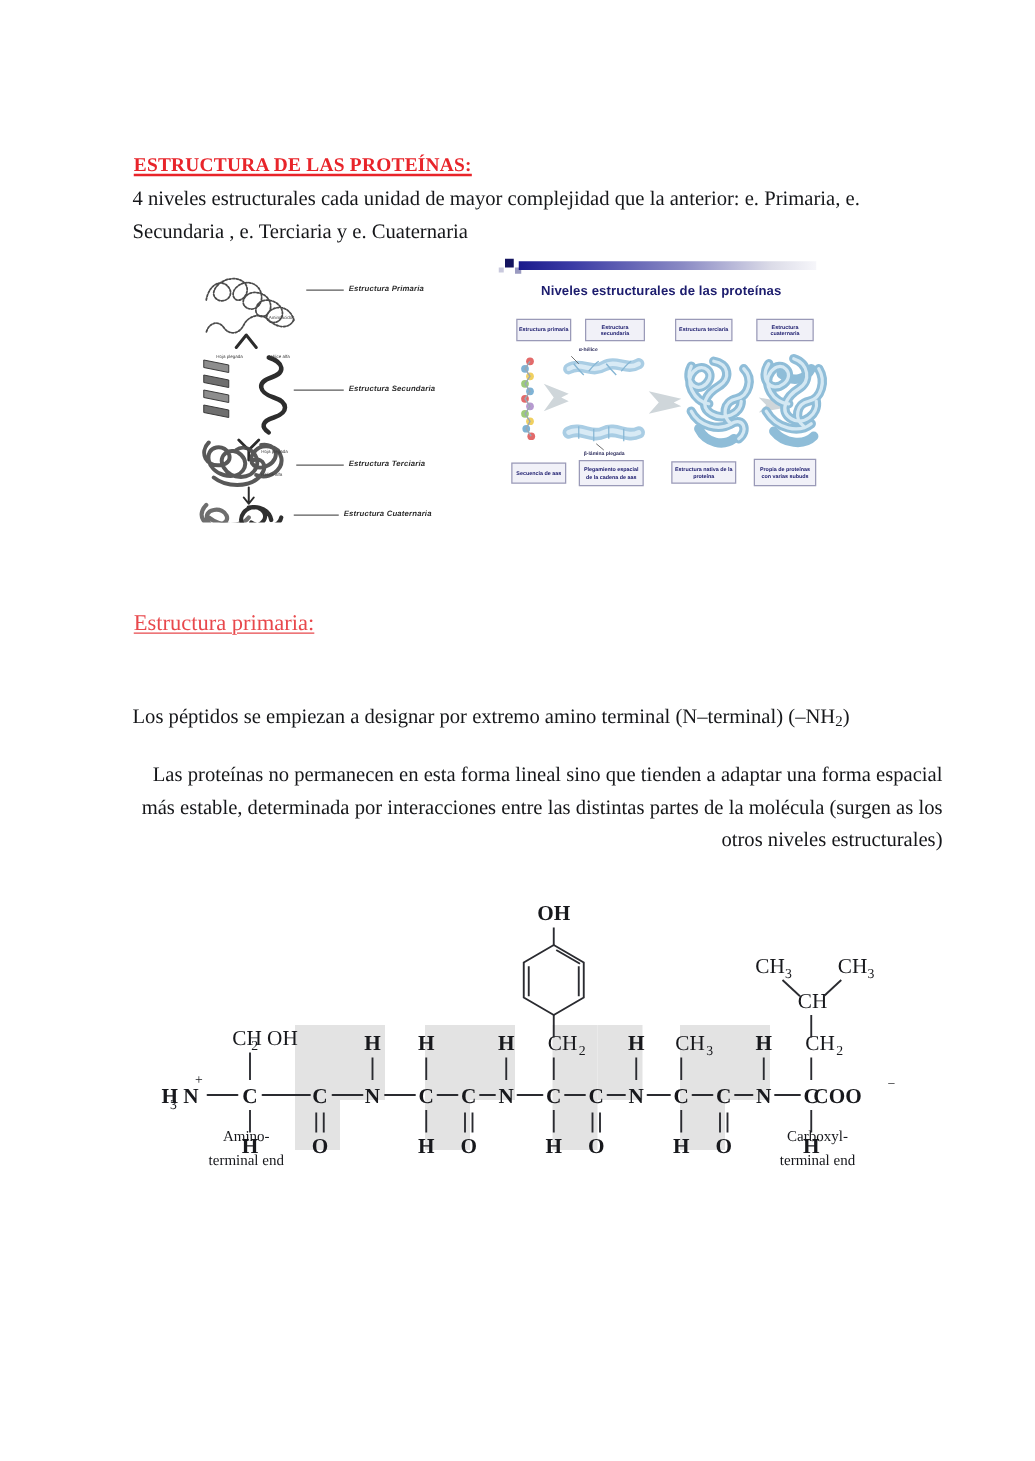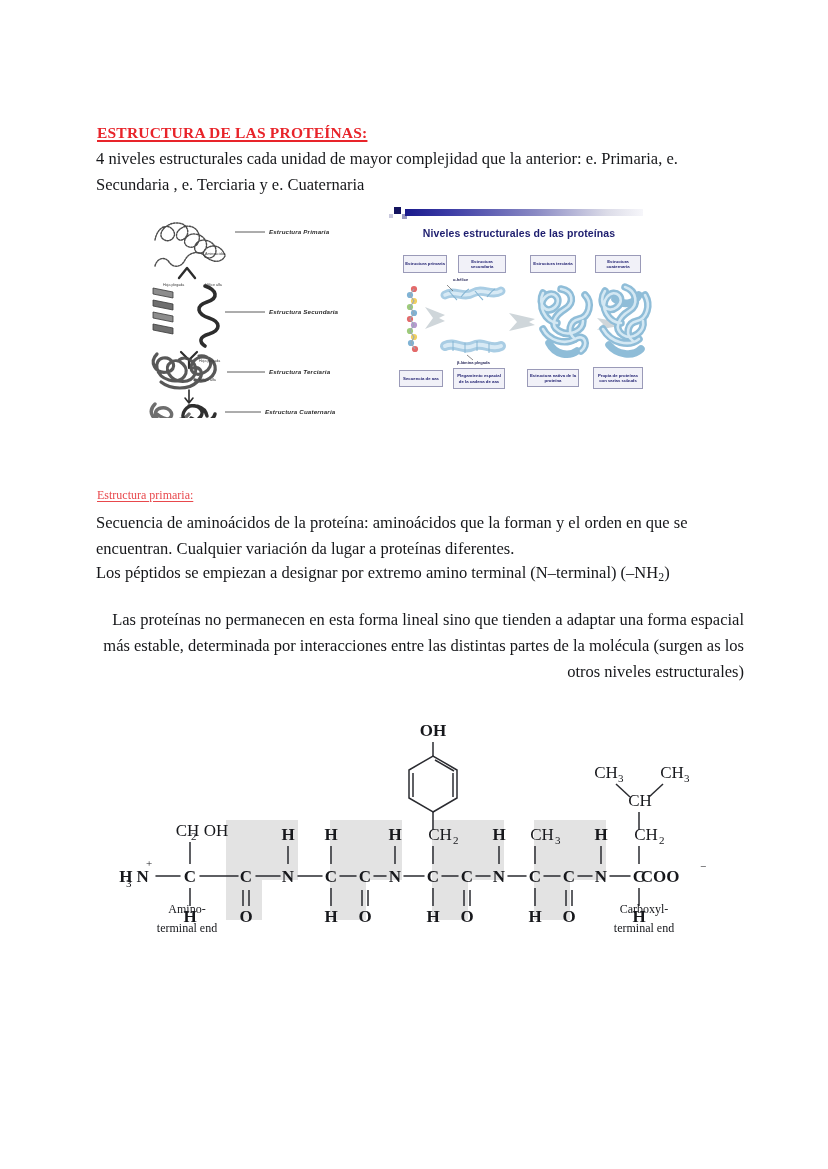--- a/index.html
+++ b/index.html
@@ -1,36 +1,36 @@
 <!DOCTYPE html>
 <html><head>
 <meta charset="utf-8">
 <style>
   html,body{margin:0;padding:0;background:#ffffff;}
   body{
     width:828px;height:1169px;position:relative;overflow:hidden;
     font-family:"Liberation Serif","DejaVu Serif",serif;
     color:#1a1a1a;
   }
-  .page{position:absolute;inset:0;background:#fff;}
+  .page{position:absolute;inset:0;background:#fff;margin-left:10px;}
 
   
   .h-main{
     position:absolute;left:97px;top:124px;
     font-weight:bold;font-size:15.5px;letter-spacing:.2px;
     color:#e8242a;text-decoration:underline;text-underline-offset:2px;
     text-decoration-thickness:1.5px;white-space:nowrap;
   }
   .para{
     position:absolute;left:96px;width:648px;
     font-size:16.5px;line-height:26px;color:#16171a;
   }
   .h-sub{
     position:absolute;left:97px;
-    font-size:12px;color:#e8484c;
+    font-size:18px;color:#e8484c;
     text-decoration:underline;text-underline-offset:2px;
     text-decoration-thickness:1.2px;white-space:nowrap;
   }
   .para span.sub{font-size:.72em;vertical-align:-.22em;}
 
   
   .fig1{position:absolute;left:143px;top:206px;width:220px;height:212px;}
   .fig1 .cap{
     position:absolute;font-family:"Liberation Sans","DejaVu Sans",sans-serif;
     font-style:italic;font-weight:bold;font-size:6.2px;color:#2b2b2b;
@@ -246,21 +246,20 @@
     <div class="lbl" style="left:74px;top:157px;">β-lámina plegada</div>
 
     <div class="box" style="left:16px;top:167px;width:44px;height:17px;">Secuencia de aas</div>
     <div class="box" style="left:70px;top:165px;width:52px;height:21px;">Plegamiento espacial de la cadena de aas</div>
     <div class="box" style="left:144px;top:166px;width:52px;height:18px;">Estructura nativa de la proteína</div>
     <div class="box" style="left:210px;top:164px;width:50px;height:22px;">Propia de proteínas con varias subuds</div>
   </div>
 
   <div class="h-sub" style="top:488px;">Estructura primaria:</div>
 
-  <div class="para" style="top:510px;">Secuencia de aminoácidos de la proteína: aminoácidos que la forman y el orden en que se encuentran. Cualquier variación da lugar a proteínas diferentes.</div>
 
   <div class="para" style="top:560px;"><span>Los péptidos se empiezan a designar por extremo amino terminal (N–terminal) (–NH</span><span class="sub">2</span><span>)</span></div>
 
   <div class="para" style="top:607px;text-align:right;">Las proteínas no permanecen en esta forma lineal sino que tienden a adaptar una forma espacial más estable, determinada por interacciones entre las distintas partes de la molécula (surgen as los otros niveles estructurales)</div>
 
   <div class="fig3">
     <svg width="600" height="250" viewBox="0 0 600 250">
       <defs>
         <style>
           .at{font-family:"Liberation Serif","DejaVu Serif",serif;font-weight:bold;font-size:17px;fill:#17181c;text-anchor:middle;}

